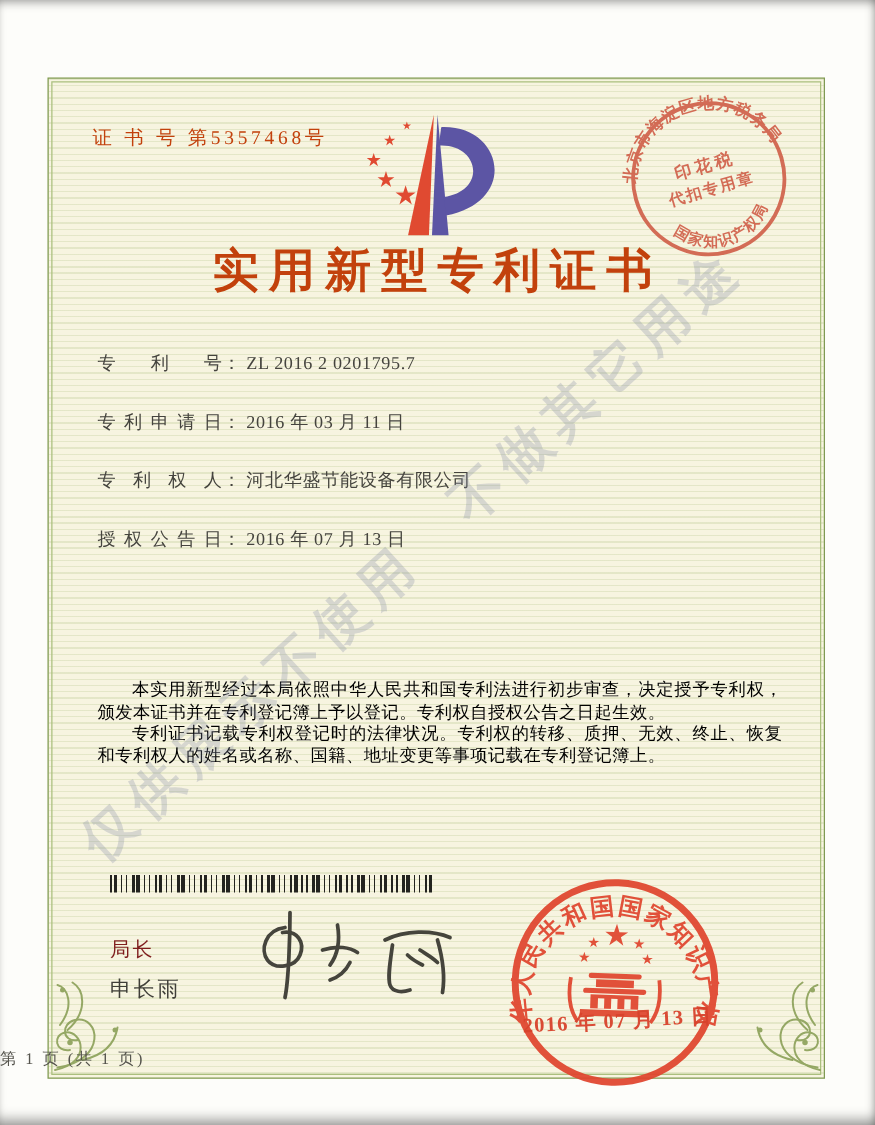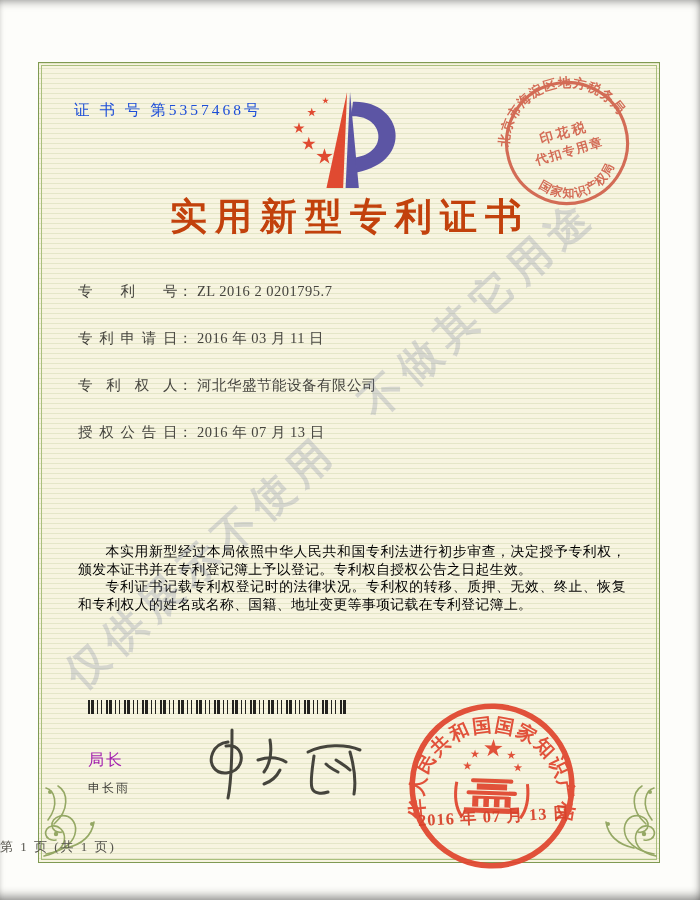--- a/index.html
+++ b/index.html
@@ -8,38 +8,38 @@
   
   .cert-bg{position:absolute;left:38px;top:62px;width:620px;height:799px;z-index:1;
         background-color:#f7f4e0;
         background-image:repeating-linear-gradient(180deg, rgba(160,182,112,.22) 0 1px, rgba(0,0,0,0) 1px 5px);
         border:1.5px solid #7f9a52;}
   .cert-bg-inner{position:absolute;inset:2px;border:1px solid #aabf7d;}
   .corner{position:absolute;z-index:2;width:96px;height:96px;opacity:.9;}
   .corner.bl{left:40px;top:764px;}
   .corner.br{left:564px;top:764px;transform:scaleX(-1);}
   
-  .cert-number{position:absolute;left:74px;top:100px;z-index:3;font-size:15.5px;letter-spacing:3px;color:#1d4ed8;}
+  .cert-number{position:absolute;left:74px;top:100px;z-index:3;font-size:15.5px;letter-spacing:3px;color:#c2410c;}
   .logo{position:absolute;left:272px;top:86px;width:158px;height:108px;z-index:3;}
   .tax-stamp{position:absolute;left:494px;top:70px;width:146px;height:146px;z-index:5;transform:rotate(-16deg);opacity:.88;}
   .title{position:absolute;left:0;top:192px;width:700px;text-align:center;z-index:3;
          font-size:37px;font-weight:bold;letter-spacing:8px;color:#c2410c;}
   .fields{position:absolute;left:78px;top:280px;width:540px;z-index:3;color:#454younger;}
   .frow{height:22px;line-height:22px;margin-bottom:25px;font-size:14.5px;color:#45443e;letter-spacing:.5px;}
   .flabel{display:inline-block;width:100px;text-align:justify;text-align-last:justify;vertical-align:top;}
   .fcolon{display:inline-block;}
   .fvalue{display:inline-block;margin-left:4px;}
   .paras{position:absolute;left:78px;top:543px;width:548px;z-index:3;font-size:13.8px;line-height:17.6px;
          color:#000000;text-align:justify;letter-spacing:.4px;}
   .paras p{margin:0;text-indent:2em;}
   .barcode{position:absolute;left:88px;top:700px;width:258px;height:14px;z-index:3;
         background:repeating-linear-gradient(90deg,#23231f 0 2px,rgba(0,0,0,0) 2px 3px,#23231f 3px 6px,rgba(0,0,0,0) 6px 9px,#23231f 9px 10px,rgba(0,0,0,0) 10px 13px,#23231f 13px 14px,rgba(0,0,0,0) 14px 18px);}
-  .director-title{position:absolute;left:88px;top:750px;z-index:3;font-size:16px;color:#a21caf;letter-spacing:2px;
+  .director-title{position:absolute;left:88px;top:750px;z-index:3;font-size:16px;color:#7f1d1d;letter-spacing:2px;
         font-family:"Liberation Sans","DejaVu Sans",sans-serif;}
-  .director-name{position:absolute;left:88px;top:780px;z-index:3;font-size:12px;color:#3f3e38;letter-spacing:2px;
+  .director-name{position:absolute;left:88px;top:780px;z-index:3;font-size:17px;color:#3f3e38;letter-spacing:2px;
         font-family:Liberation Mono, monospace;}
   .signature{position:absolute;left:198px;top:726px;width:180px;height:84px;z-index:3;}
   .seal{position:absolute;left:396px;top:690px;width:192px;height:192px;z-index:5;opacity:.93;transform:rotate(2deg);}
   .seal-date{position:absolute;left:404px;top:806px;width:180px;z-index:6;text-align:center;font-size:16.5px;
         color:#d8432c;letter-spacing:1px;font-weight:600;transform:rotate(-3deg);opacity:.95;}
   .page-footer{position:absolute;left:0;top:838px;width:700px;z-index:3;font-size:13px;
         color:#55544d;letter-spacing:2px;}
   .watermark{position:absolute;left:72px;top:652px;z-index:4;transform:rotate(-42.5deg);transform-origin:0 50%;
         font-size:42px;letter-spacing:8px;white-space:nowrap;color:rgba(125,132,162,.27);font-weight:600;
         pointer-events:none;}

